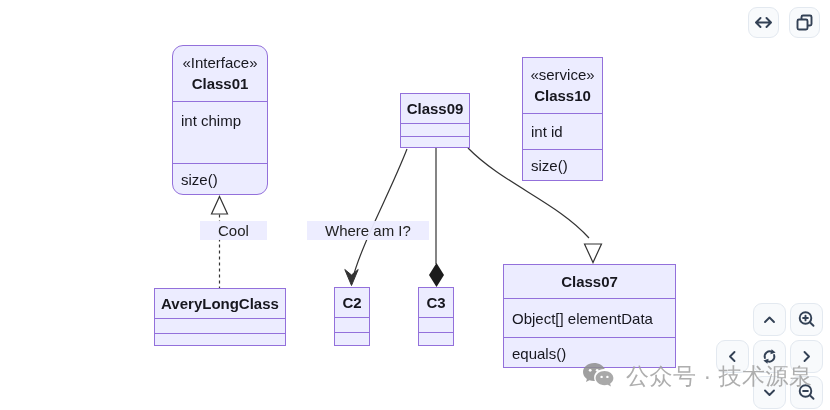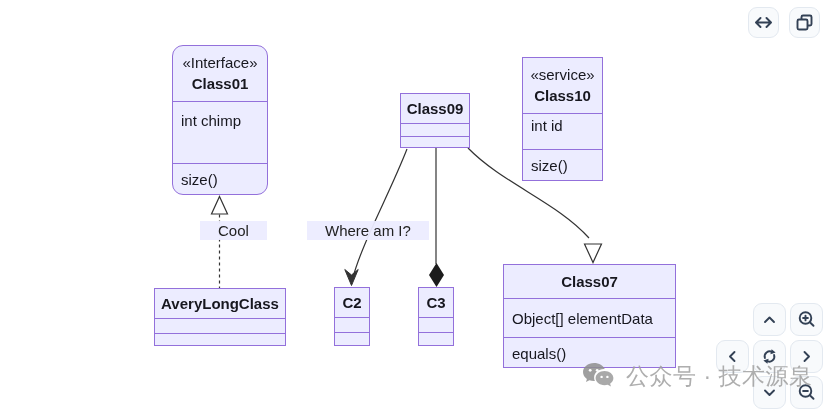--- a/index.html
+++ b/index.html
@@ -62,21 +62,21 @@
     </div>
     <div class="cb-sec" style="height:13px;"></div>
     <div class="cb-sec" style="height:13px;"></div>
   </div>
 
   <div class="class-box" style="left:522px;top:57px;width:81px;height:124px;">
     <div class="cb-title" style="height:55px;">
       <div class="cb-stereo">«service»</div>
       <div class="cb-name">Class10</div>
     </div>
-    <div class="cb-sec" style="height:36px;">
+    <div class="cb-sec" style="height:36px;padding-top:6px;">
       <div class="member">int id</div>
     </div>
     <div class="cb-sec" style="height:33px;padding-top:4px;">
       <div class="member">size()</div>
     </div>
   </div>
 
   <div class="class-box" style="left:154px;top:288px;width:132px;height:58px;">
     <div class="cb-title" style="height:29px;">
       <div class="cb-name">AveryLongClass</div>

